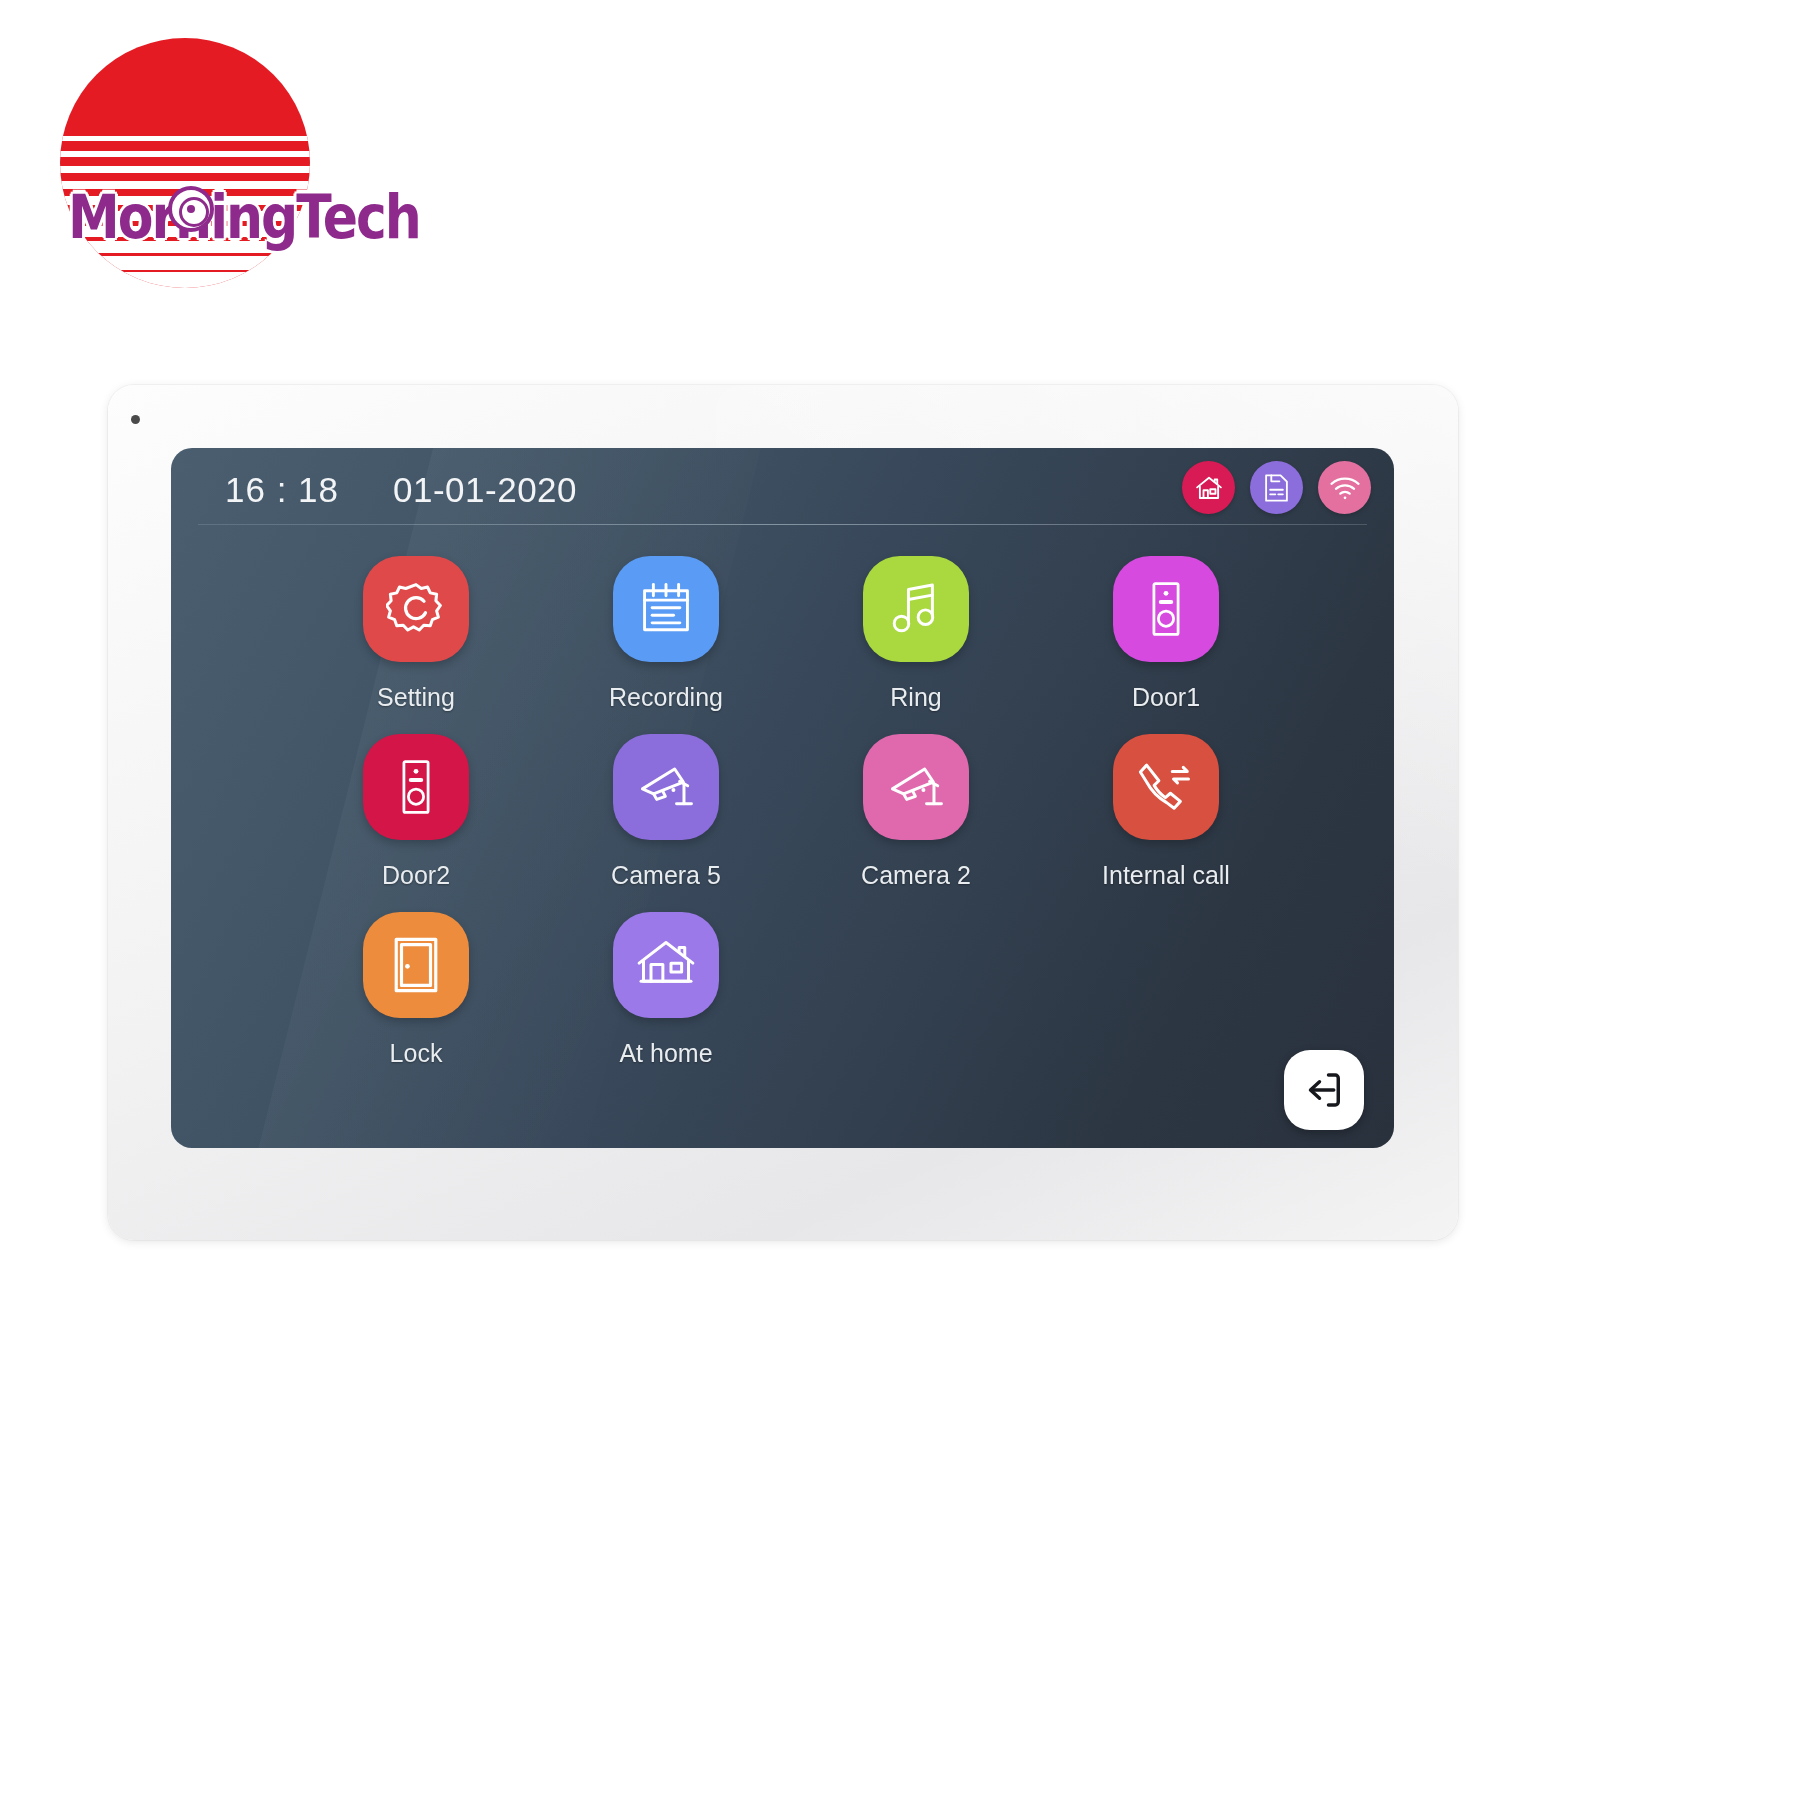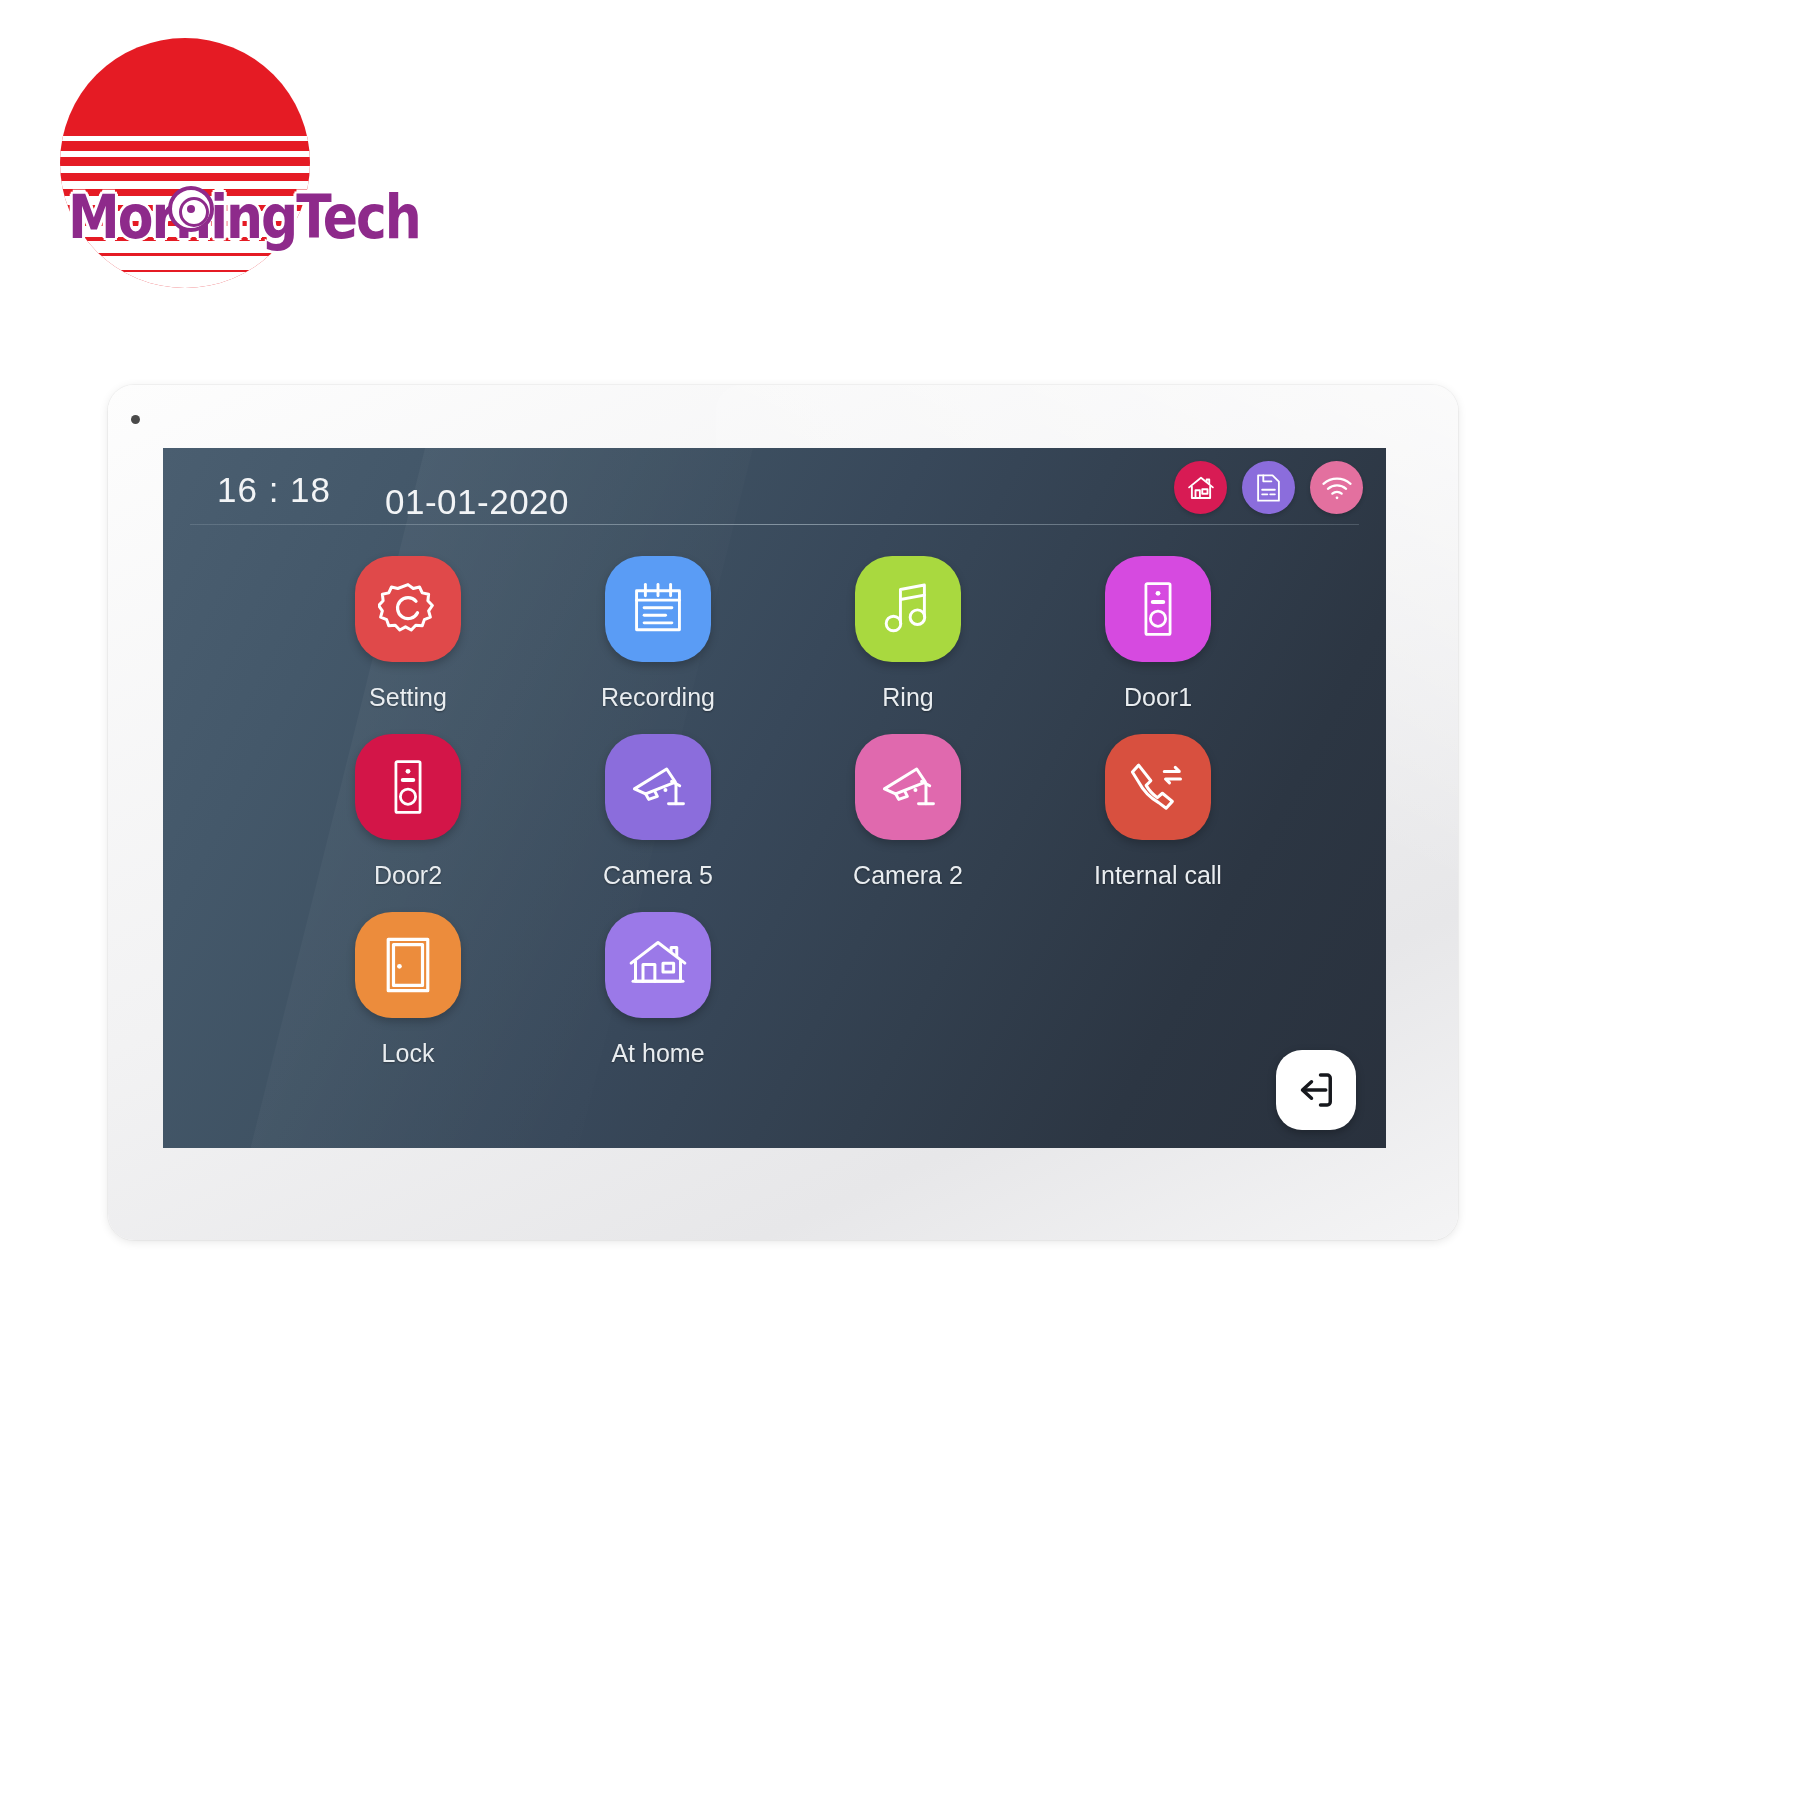--- a/index.html
+++ b/index.html
@@ -120,27 +120,28 @@
     position: absolute;
     left: 23px; top: 30px;
     width: 9px; height: 9px;
     border-radius: 50%;
     background: #4a4a4a;
   }
 
   
   #screen {
     position: absolute;
-    left: 55px; top: 63px;
+    left: 63px; top: 63px;
     width: 1223px; height: 700px;
     background:
       linear-gradient(118deg,
         #4a5e70 0%, #44586a 16%, #3f5263 30%,
         #38485a 48%, #323f4e 66%, #2c3643 82%, #29313d 100%);
     overflow: hidden;
+    border-radius: 21px;
   }
   #screen-glare {
     position: absolute;
     left: 14%; top: -25%;
     width: 26%; height: 160%;
     background: linear-gradient(100deg, rgba(255,255,255,0.045), rgba(255,255,255,0));
     transform: rotate(14deg);
     pointer-events: none;
   }
 
@@ -156,21 +157,20 @@
     font-size: 35px;
     color: #f2f4f6;
     letter-spacing: 1px;
   }
   #status-date {
     position: absolute;
     left: 222px; top: 22px;
     font-size: 35px;
     color: #f2f4f6;
     letter-spacing: 0.5px;
-    margin-top: 12px;
   }
   #status-icons {
     position: absolute;
     right: 23px; top: 13px;
     display: flex;
     gap: 15px;
   }
   .status-chip {
     width: 53px; height: 53px;
     border-radius: 50%;

